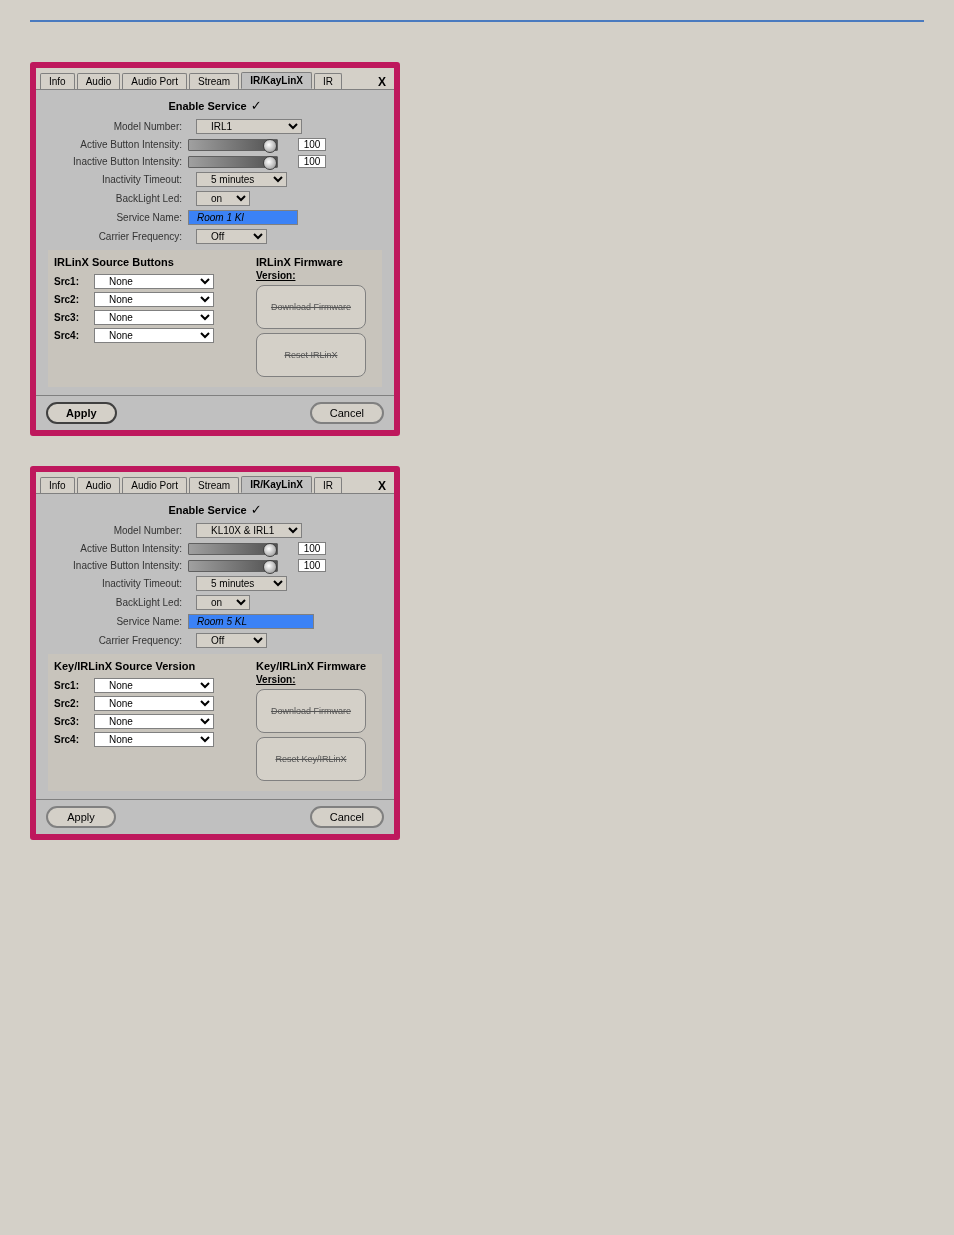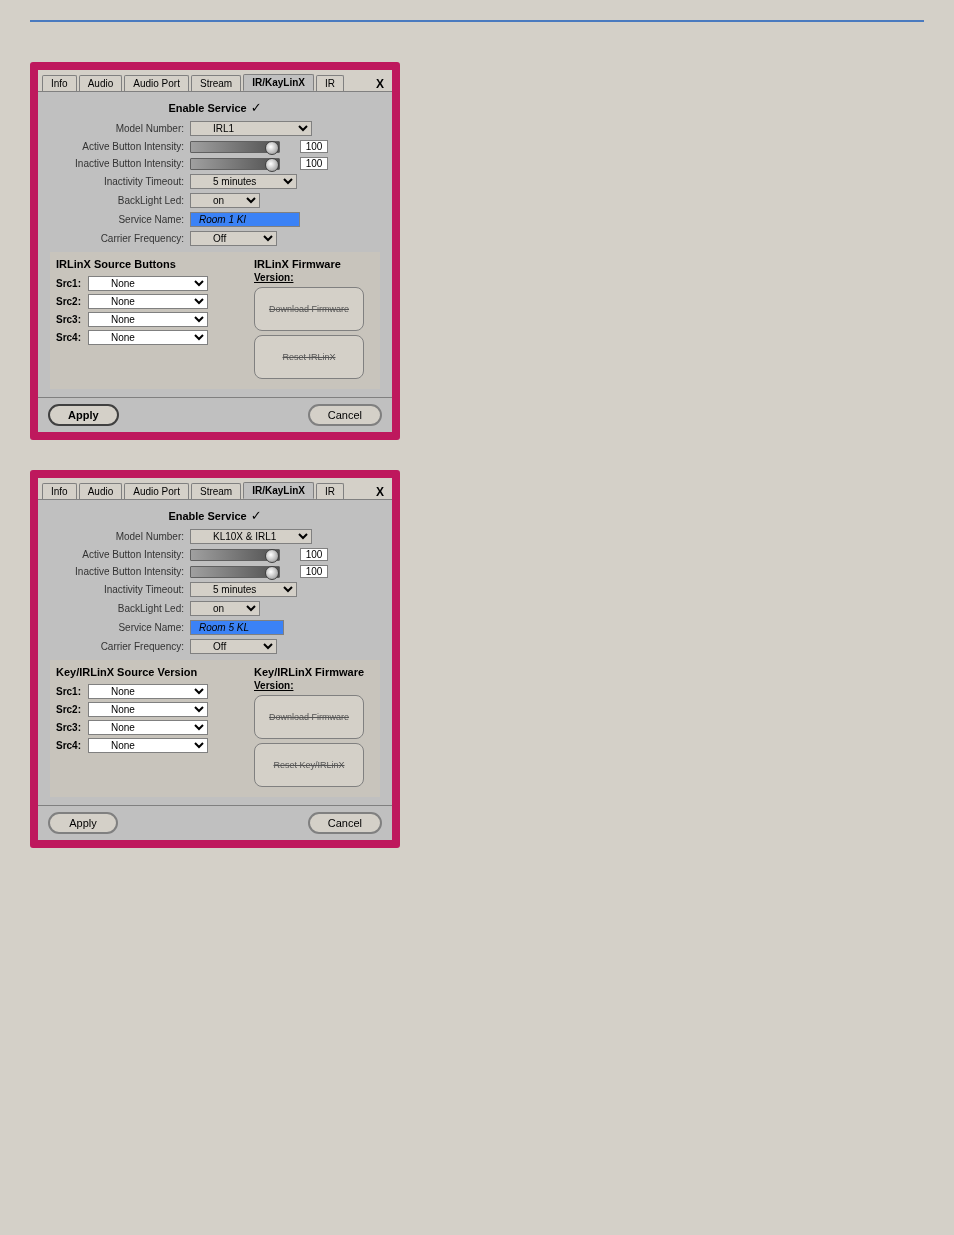--- a/index.html
+++ b/index.html
@@ -20,21 +20,21 @@
     }
 
     .top-border {
       border-top: 2px solid #4a7abf;
       margin-bottom: 10px;
     }
 
     
     .panel {
       background: #d4d0c8;
-      border: 8px solid #be185d;
+      border: 6px solid #be185d;
       border-radius: 3px;
       width: 370px;
       position: relative;
     }
 
     
     .tab-bar {
       display: flex;
       align-items: flex-end;
       background: #d4d0c8;
@@ -107,21 +107,22 @@
 
     .checkmark {
       color: #000;
       font-size: 13px;
     }
 
     select {
       font-size: 10px;
       background: #d4d0c8;
       border: 1px solid #808080;
-      padding: 0 18px;
+      padding: 0 10px;
+      margin-left: 8px;
     }
 
     input[type="text"] {
       font-size: 10px;
       background: #3b82f6;
       border: 1px solid #808080;
       padding: 1px 8px;
       font-style: italic;
     }
 
@@ -441,21 +442,21 @@
       <div class="form-row">
         <span class="form-label">BackLight Led:</span>
         <select class="form-value">
           <option>on</option>
           <option>off</option>
         </select>
       </div>
 
       <div class="form-row">
         <span class="form-label">Service Name:</span>
-        <input type="text" class="form-value" style="width: 94px;" value="Room 5 KL">
+        <input type="text" class="form-value" style="width: 126px;" value="Room 5 KL">
       </div>
 
       <div class="form-row">
         <span class="form-label">Carrier Frequency:</span>
         <select class="form-value">
           <option>Off</option>
           <option>38kHz</option>
           <option>40kHz</option>
         </select>
       </div>

